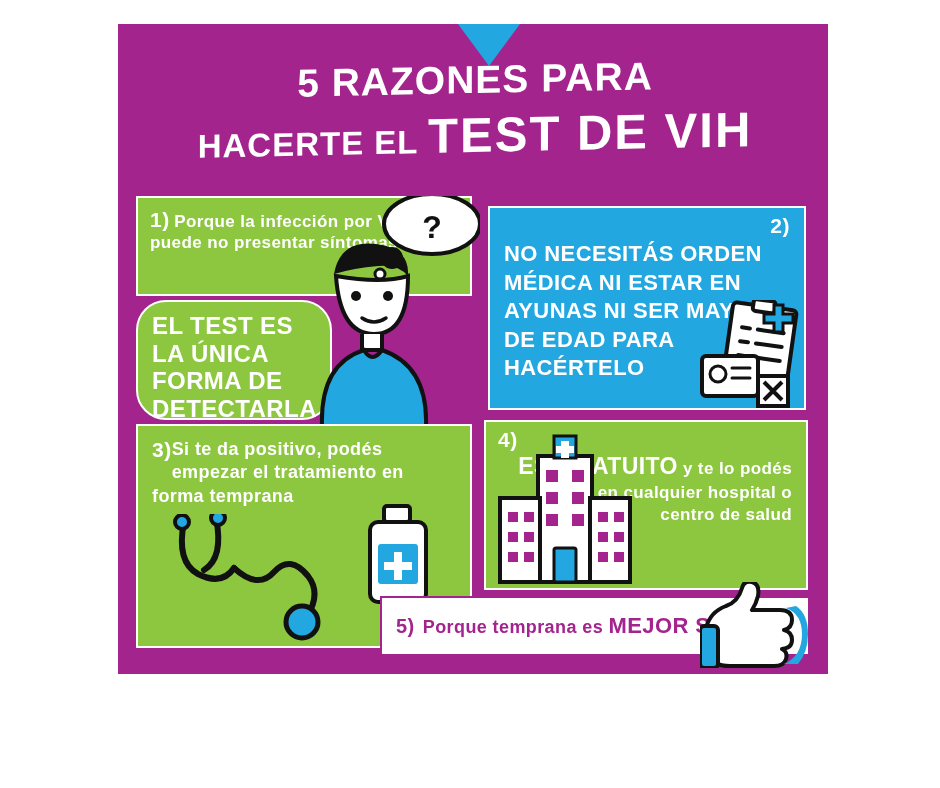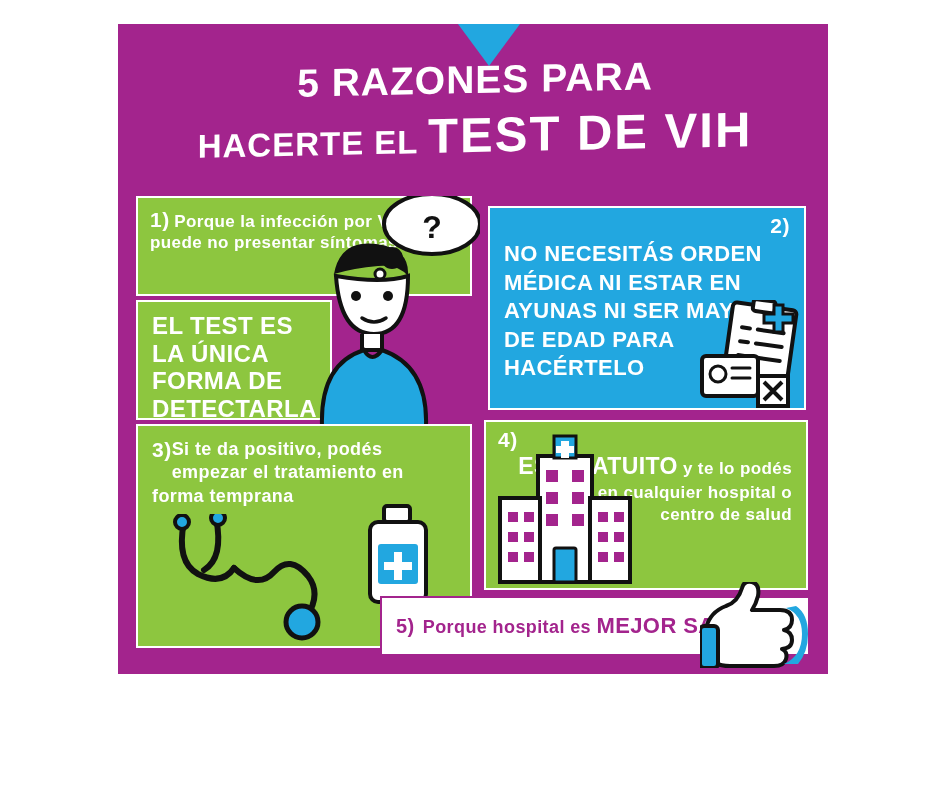--- a/index.html
+++ b/index.html
@@ -80,21 +80,21 @@
     letter-spacing: 0.4px;
     text-transform: uppercase;
   }
 
   
   #panel1 { left: 136px; top: 196px; width: 336px; height: 100px; }
   #panel1 .body { padding: 10px 12px 0 12px; }
   #panel1 .ptext { font-size: 17px; text-transform: none; }
 
   
-  #panel1b { left: 136px; top: 300px; width: 196px; height: 120px; }
+  #panel1b { left: 136px; top: 300px; width: 196px; height: 120px; border-radius: 30px; }
   #panel1b .body { padding: 10px 10px 0 14px; }
   #panel1b .ptext { font-size: 24px; line-height: 1.15; }
 
   
   #panel2 { left: 488px; top: 206px; width: 318px; height: 204px; }
   #panel2 .numwrap { text-align: right; padding: 6px 14px 0 0; }
   #panel2 .body { padding: 2px 14px 0 14px; }
   #panel2 .ptext { font-size: 22px; line-height: 1.3; }
 
   
@@ -277,21 +277,21 @@
           <rect x="122" y="120" width="10" height="10"></rect>
       </g>
       <rect x="62" y="116" width="22" height="34" rx="2" fill="#22a7e0" stroke="#111" stroke-width="3"></rect>
     </svg>
   </div>
 
   <div class="panel" id="panel5">
     <div class="row">
       <span class="num">5)</span>
       <span class="ptext">
-        <span>Porque hospital es</span>
+        <span>Porque temprana es</span>
         <span class="big">MEJOR SABER</span>
       </span>
     </div>
   </div>
 
   <div class="ill" style="left:700px; top:582px; width:110px; height:86px;">
     <svg width="110" height="86" viewBox="0 0 110 86">
       <path d="M6 46 q4 -16 20 -22 q12 -4 16 -18 q2 -8 10 -6 q8 2 6 14 q-2 8 -6 14 l28 0 q12 0 12 10 q0 8 -8 10 q8 2 8 10 q0 8 -10 9 q6 3 4 10 q-2 7 -12 7 l-44 0 q-18 0 -24 -12z" fill="#ffffff" stroke="#111" stroke-width="4" stroke-linejoin="round"></path>
       <path d="M86 26 q16 6 16 26 q0 22 -18 30 l14 0 q10 -12 10 -30 q0 -20 -12 -28z" fill="#22a7e0"></path>
       <rect x="0" y="44" width="18" height="42" rx="4" fill="#22a7e0" stroke="#111" stroke-width="4"></rect>

